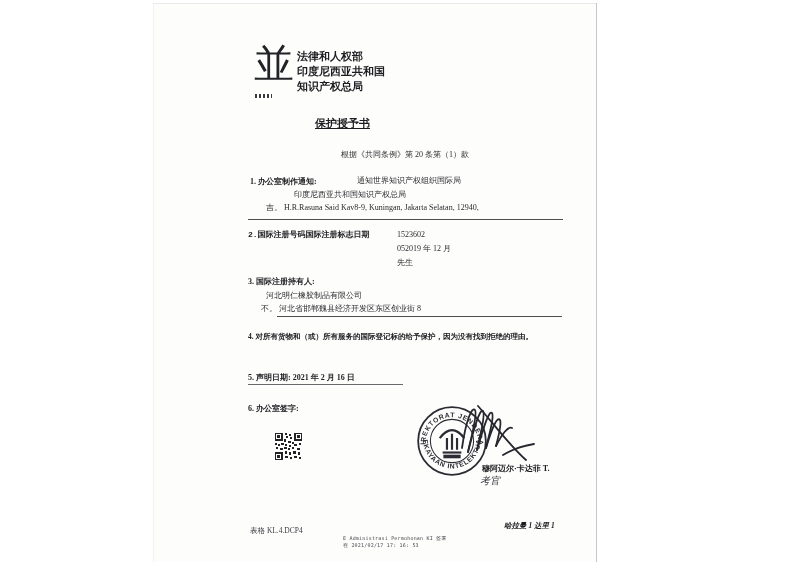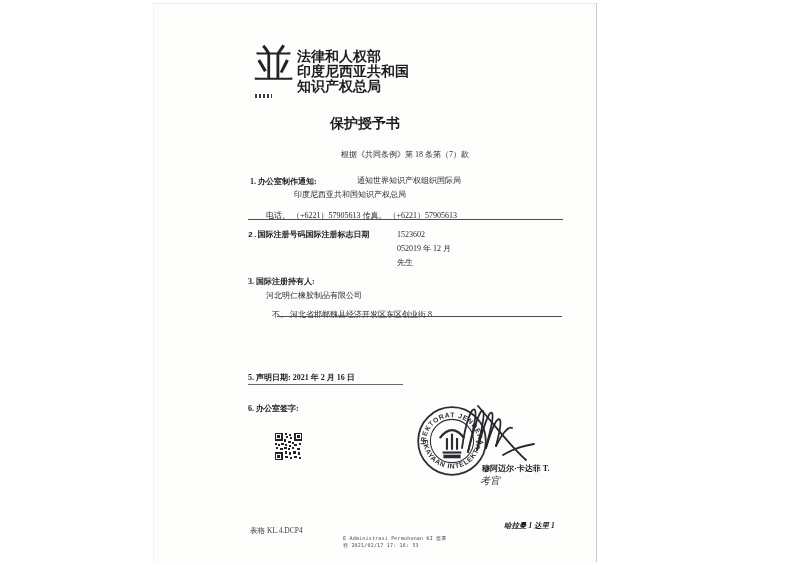--- a/index.html
+++ b/index.html
@@ -11,21 +11,21 @@
     position:absolute;left:153px;top:3px;width:443px;height:559px;
     background:#fdfdfc;
     border-right:1px solid #c3c9cc;
     box-shadow:inset 0 1px 0 #e8eaeb, inset 1px 0 0 #f0f2f3;
   }
   .abs{position:absolute;white-space:nowrap;}
   .b{font-weight:bold;color:#1d1d21;}
   .it{font-style:italic;}
   .t8{font-size:8px;line-height:10px;}
   .t75{font-size:7.5px;line-height:9px;}
-  .t9{font-size:14px;line-height:11px;}
+  .t9{font-size:11px;line-height:11px;}
   .tiny{font-size:5px;line-height:6px;font-family:"DejaVu Sans Mono",monospace;color:#4a4a50;letter-spacing:.2px;}
   .rule{position:absolute;height:1px;background:#4e4e52;}
   .rule-light{position:absolute;height:1px;background:#6a6a6e;}
   .logo-glyph{font-size:40px;line-height:40px;color:#222327;font-family:"Liberation Serif",serif;}
   .logo-caption{width:17px;height:4px;background:repeating-linear-gradient(90deg,#3a3a40 0 2px,transparent 2px 4px);}
   .seal-svg,.sig-svg,.qr-svg{position:absolute;}
   .name-line{font-size:8px;font-weight:bold;color:#1d1d21;}
   .role-line{font-size:10px;font-style:italic;color:#3a3a40;}
 </style>
 </head>
@@ -33,40 +33,41 @@
 
 <div class="page">
 
   <div class="abs logo-glyph" style="left:101px;top:41px;">並</div>
   <div class="abs logo-caption" style="left:102px;top:91px;"></div>
 
   <div class="abs t9 b" style="left:144px;top:48px;">法律和人权部</div>
   <div class="abs t9 b" style="left:144px;top:63px;">印度尼西亚共和国</div>
   <div class="abs t9 b" style="left:144px;top:78px;">知识产权总局</div>
 
-  <div class="abs t9 b" style="left:177px;top:115px;">保护授予书</div>
+  <div class="abs t9 b" style="left:162px;top:115px;text-decoration:underline;">保护授予书</div>
 
   <div class="abs t8" style="left:204px;top:134px;margin-top:39px;">通知世界知识产权组织国际局</div>
-  <div class="abs t8" style="left:188px;top:147px;">根据《共同条例》第 18 条第（7）款</div>
+  <div class="abs t8" style="left:188px;top:147px;">根据《共同条例》第 20 条第（1）款</div>
 
   <div class="abs t8 b" style="left:97px;top:174px;">1.  办公室制作通知:</div>
   <div class="abs t8" style="left:113px;top:187px;margin-left:28px;">印度尼西亚共和国知识产权总局</div>
-  <div class="abs t8" style="left:113px;top:208px;">电话。  （+6221）57905613 传真。  （+6221）57905613</div>
+  <div class="abs t8" style="left:113px;top:200px;">吉。  H.R.Rasuna Said Kav8-9, Kuningan, Jakarta Selatan, 12940,</div>
   <div class="rule" style="left:95px;top:216px;width:315px;"></div>
 
   <div class="abs t8 b" style="left:95px;top:227px;font-family:Liberation Mono, monospace;">2.国际注册号码国际注册标志日期</div>
   <div class="abs t8" style="left:244px;top:227px;">1523602</div>
   <div class="abs t8" style="left:244px;top:241px;">052019 年 12 月</div>
   <div class="abs t8" style="left:244px;top:255px;">先生</div>
 
   <div class="abs t8 b" style="left:95px;top:274px;">3.  国际注册持有人:</div>
   <div class="abs t8" style="left:113px;top:288px;">河北明仁橡胶制品有限公司</div>
-  <div class="abs t8" style="left:119px;top:301px;margin-top:6px;">不。  河北省邯郸魏县经济开发区东区创业街 8</div>
+  <div class="abs t8" style="left:108px;top:301px;">不。  河北省邯郸魏县经济开发区东区创业街 8</div>
   <div class="rule" style="left:124px;top:313px;width:285px;"></div>
 
+  <div class="abs t75 b" style="left:95px;top:329px;">4.  对所有货物和（或）所有服务的国际登记标的给予保护，因为没有找到拒绝的理由。</div>
 
   <div class="abs t8 b" style="left:95px;top:370px;">5.  声明日期: 2021 年 2 月 16 日</div>
   <div class="rule-light" style="left:95px;top:381px;width:155px;"></div>
 
   <div class="abs t8 b" style="left:95px;top:401px;text-align:right;">6.  办公室签字:</div>
 
   <svg class="qr-svg" style="left:122px;top:430px;" width="27" height="27" viewBox="0 0 25 25" shape-rendering="crispEdges">
     <rect x="0" y="0" width="25" height="25" fill="#fdfdfc"></rect>
     <g fill="#232327">
       <rect x="0" y="0" width="7" height="7"></rect>

